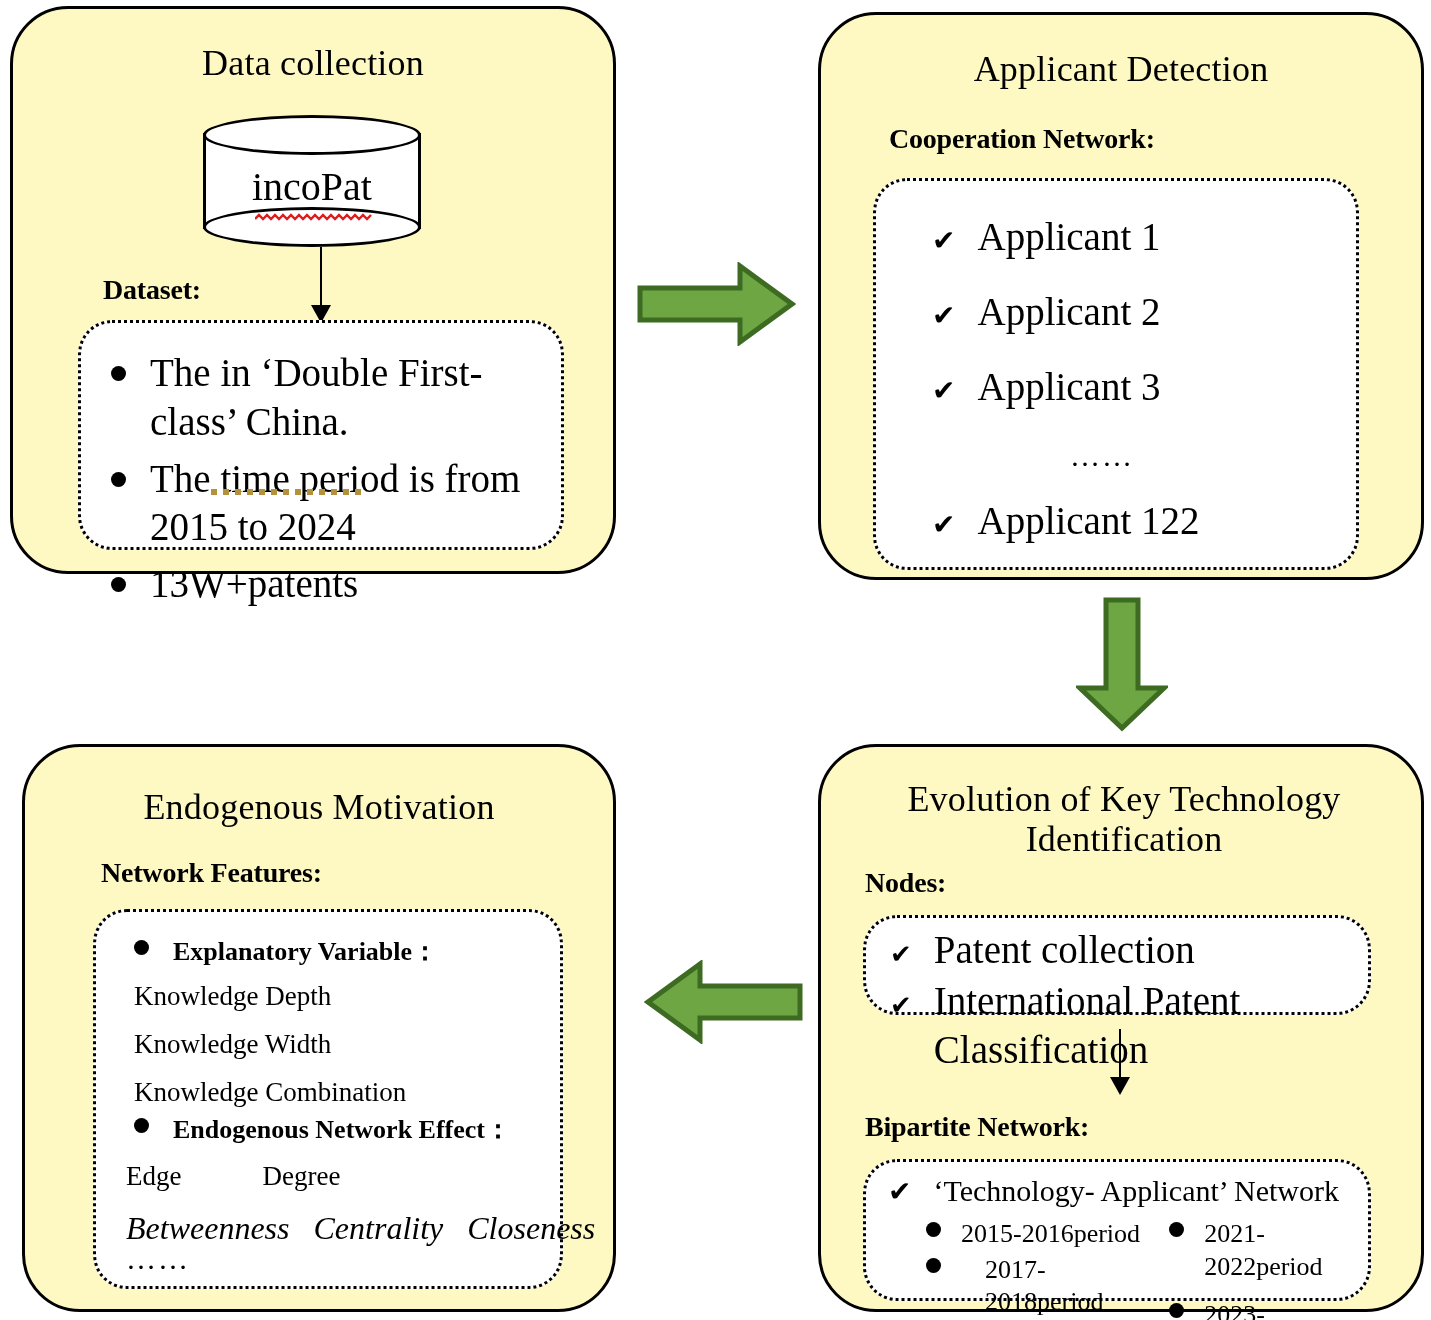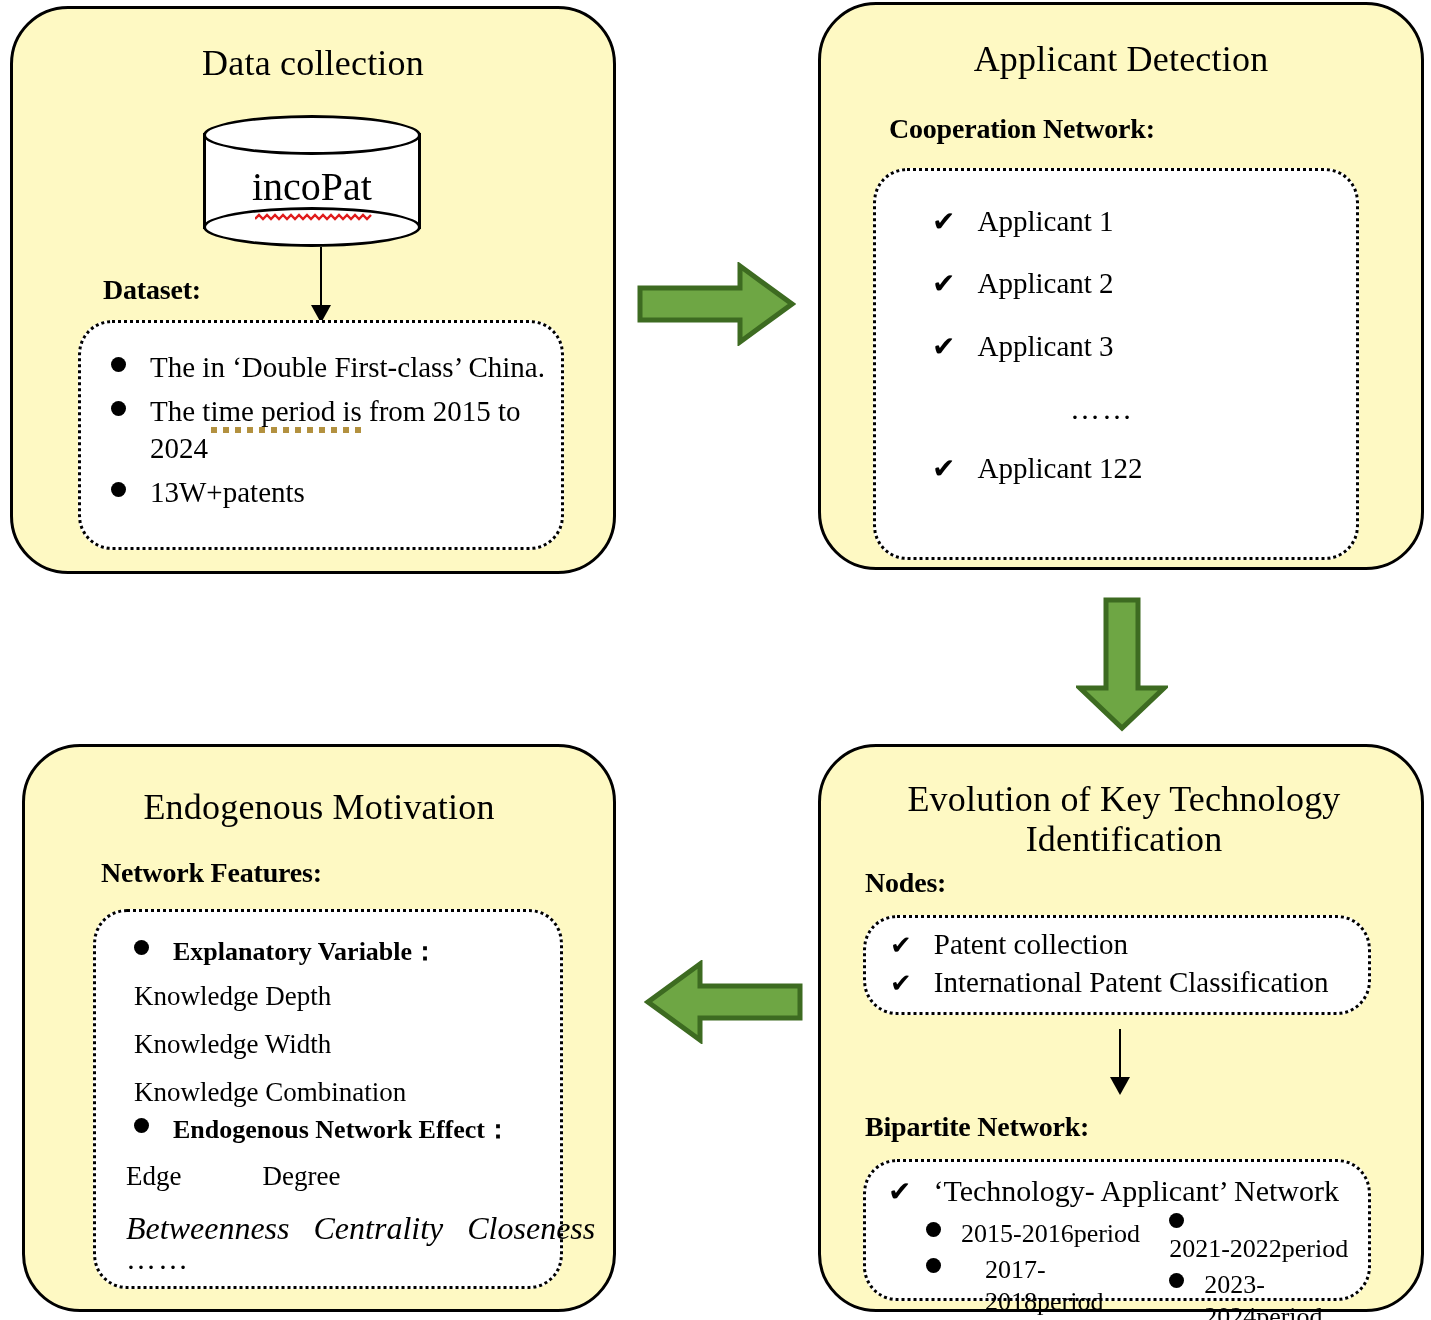--- a/index.html
+++ b/index.html
@@ -61,21 +61,21 @@
     border-radius: 50%;
     background: #000;
     flex: 0 0 auto;
   }
   .check {
     font-size: 28px;
     line-height: 1;
     flex: 0 0 auto;
   }
   .txt {
-    font-size: 29px;
+    font-size: 39px;
     line-height: 1.25;
   }
 
   
   .cyl {
     position: absolute;
   }
   .cyl-body {
     position: absolute;
     left: 0;
@@ -176,21 +176,21 @@
           <span class="dotted-underline" style="left:100px; top:34px; width:152px;"></span>
         </div>
         <div class="row">
           <span class="bullet-dot" style="margin-right:24px; position:relative; top:-5px;"></span>
           <span class="txt">13W+patents</span>
         </div>
       </div>
     </div>
   </div>
 
-  <div class="panel" style="left:818px; top:2px; width:606px; height:568px;">
+  <div class="panel" style="left:818px; top:12px; width:606px; height:568px;">
 
     <div class="panel-title" style="position:absolute; left:0; top:34px; width:100%;">Applicant Detection</div>
 
     <div class="section-label" style="position:absolute; left:68px; top:108px;">Cooperation Network:</div>
 
     <div class="dotbox" style="left:52px; top:163px; width:486px; height:392px;">
       <div style="position:absolute; left:56px; top:32px; right:14px;">
         <div class="row" style="margin-bottom:26px;">
           <span class="check" style="margin-right:22px;">✔</span>
           <span class="txt">Applicant 1</span>
@@ -251,21 +251,21 @@
           <div class="row" style="margin-bottom:3px;gap:24px;">
             <span class="bullet-dot" style="margin-right:20px; position:relative; top:-5px;"></span>
             <span class="txt" style="font-size:26px;">2017-2018period</span>
           </div>
           <div class="row">
             <span class="bullet-dot" style="margin-right:20px; position:relative; top:-5px;"></span>
             <span class="txt" style="font-size:26px;">2019-2020period</span>
           </div>
         </div>
         <div>
-          <div class="row" style="margin-bottom:3px;flex-direction:column;">
+          <div class="row" style="margin-bottom:16px;">
             <span class="bullet-dot" style="margin-right:20px; position:relative; top:-5px;"></span>
             <span class="txt" style="font-size:26px;">2021-2022period</span>
           </div>
           <div class="row">
             <span class="bullet-dot" style="margin-right:20px; position:relative; top:-5px;"></span>
             <span class="txt" style="font-size:26px;">2023-2024period</span>
           </div>
         </div>
       </div>
     </div>

